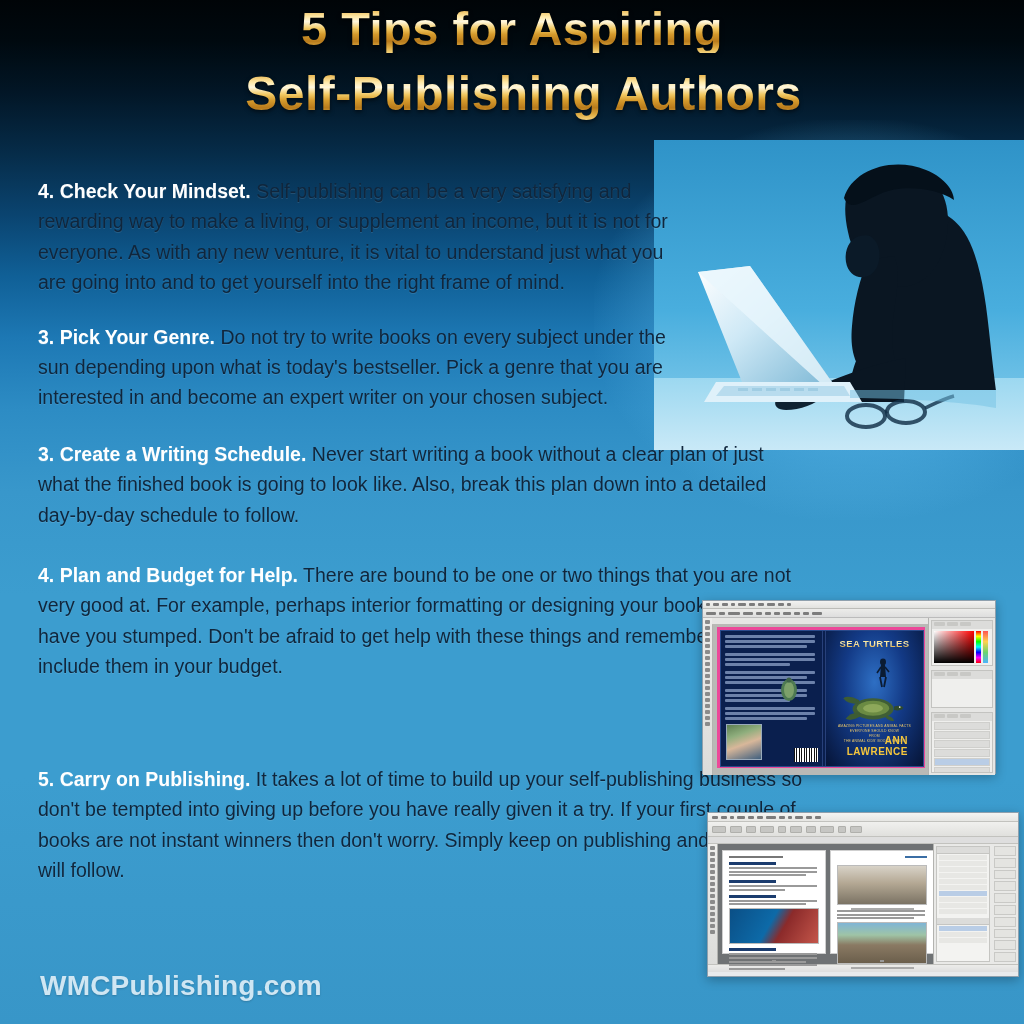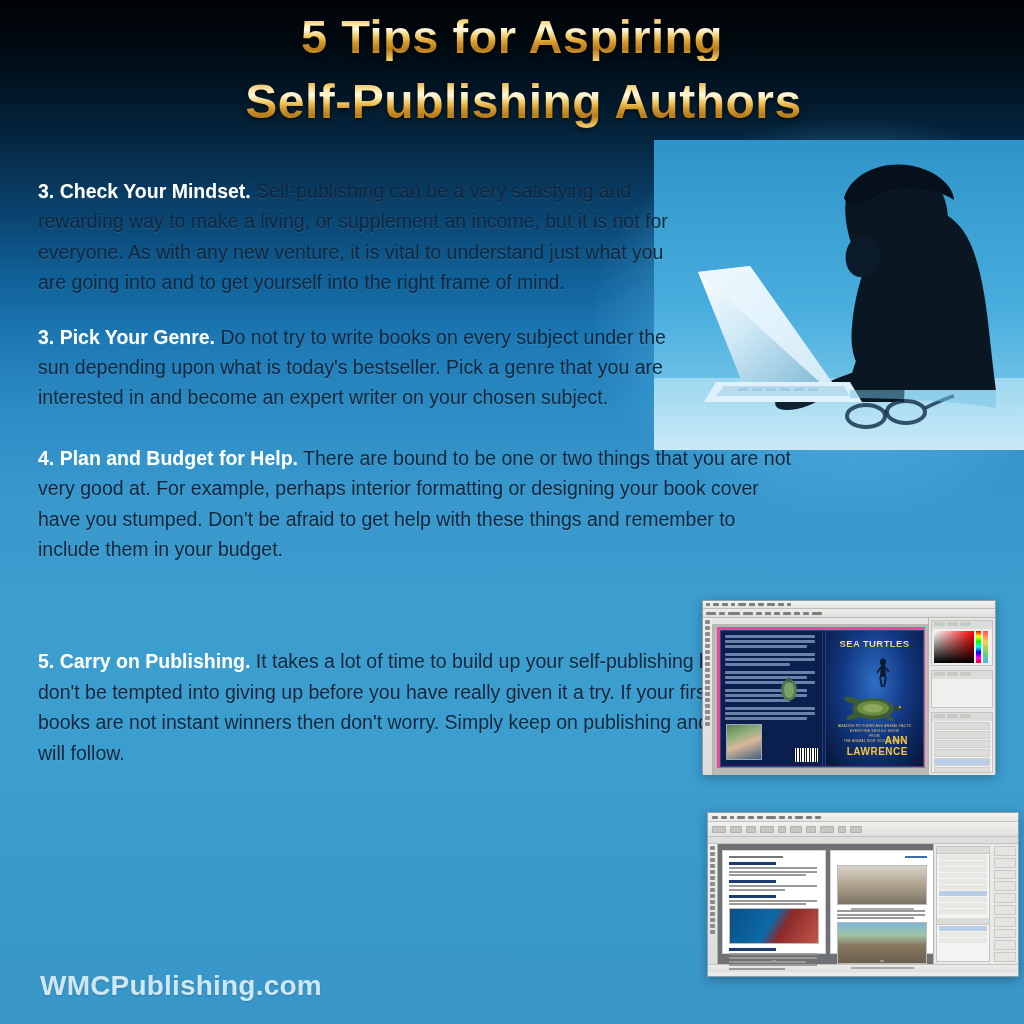--- a/index.html
+++ b/index.html
@@ -16,21 +16,21 @@
       #3897cb 48%, #3c9dcf 58%, #3c9dcf 76%, #3a99cb 88%, #3896c8 100%);
   }
   
   .photo-glow{
     position:absolute;right:-40px;top:120px;width:470px;height:400px;
     background:radial-gradient(ellipse at 55% 50%, rgba(120,205,245,.85) 0%, rgba(90,185,235,.55) 38%, rgba(60,157,207,0) 72%);
     pointer-events:none;
   }
   
   .title-wrap{
-    position:absolute;left:0;right:0;top:12px;text-align:center;
+    position:absolute;left:0;right:0;top:4px;text-align:center;
   }
   .title-line{
     font-weight:bold;letter-spacing:.5px;line-height:1.05;
     font-size:47px;
     background:linear-gradient(180deg,#c9902e 0%,#e7b248 10%,#ffe9a8 26%,#fff7dd 36%,#f2c963 50%,#d59a2c 62%,#b87b1c 76%,#e0ae45 90%,#f3d27e 100%);
     -webkit-background-clip:text;background-clip:text;
     color:transparent;-webkit-text-fill-color:transparent;
     filter:drop-shadow(0 2px 2px rgba(0,0,0,.55));
     font-family:"Liberation Sans",sans-serif;
   }
@@ -215,32 +215,38 @@
       </g>
 
       <path d="M196 250 L342 250 L342 268 C310 262 250 258 196 258 Z" fill="#74c2e4" opacity=".5"></path>
     </svg>
   </div>
 
   <div class="tips">
 
     <div class="tip tip-1">
       <p>
-        <span class="lead">3. Check Your Mindset.</span>
+        <span class="lead">4. Check Your Mindset.</span>
         <span class="body">Self-publishing can be a very satisfying and rewarding way to make a living, or supplement an income, but it is not for everyone. As with any new venture, it is vital to understand just what you are going into and to get yourself into the right frame of mind.</span>
       </p>
     </div>
 
     <div class="tip tip-2">
       <p>
         <span class="lead">3. Pick Your Genre.</span>
         <span class="body">Do not try to write books on every subject under the sun depending upon what is today's bestseller. Pick a genre that you are interested in and become an expert writer on your chosen subject.</span>
       </p>
     </div>
 
+    <div class="tip tip-3">
+      <p>
+        <span class="lead">3. Create a Writing Schedule.</span>
+        <span class="body">Never start writing a book without a clear plan of just what the finished book is going to look like. Also, break this plan down into a detailed day-by-day schedule to follow.</span>
+      </p>
+    </div>
 
     <div class="tip tip-4">
       <p>
         <span class="lead">4. Plan and Budget for Help.</span>
         <span class="body">There are bound to be one or two things that you are not very good at. For example, perhaps interior formatting or designing your book cover have you stumped. Don't be afraid to get help with these things and remember to include them in your budget.</span>
       </p>
     </div>
 
     <div class="tip tip-5">
       <p>

